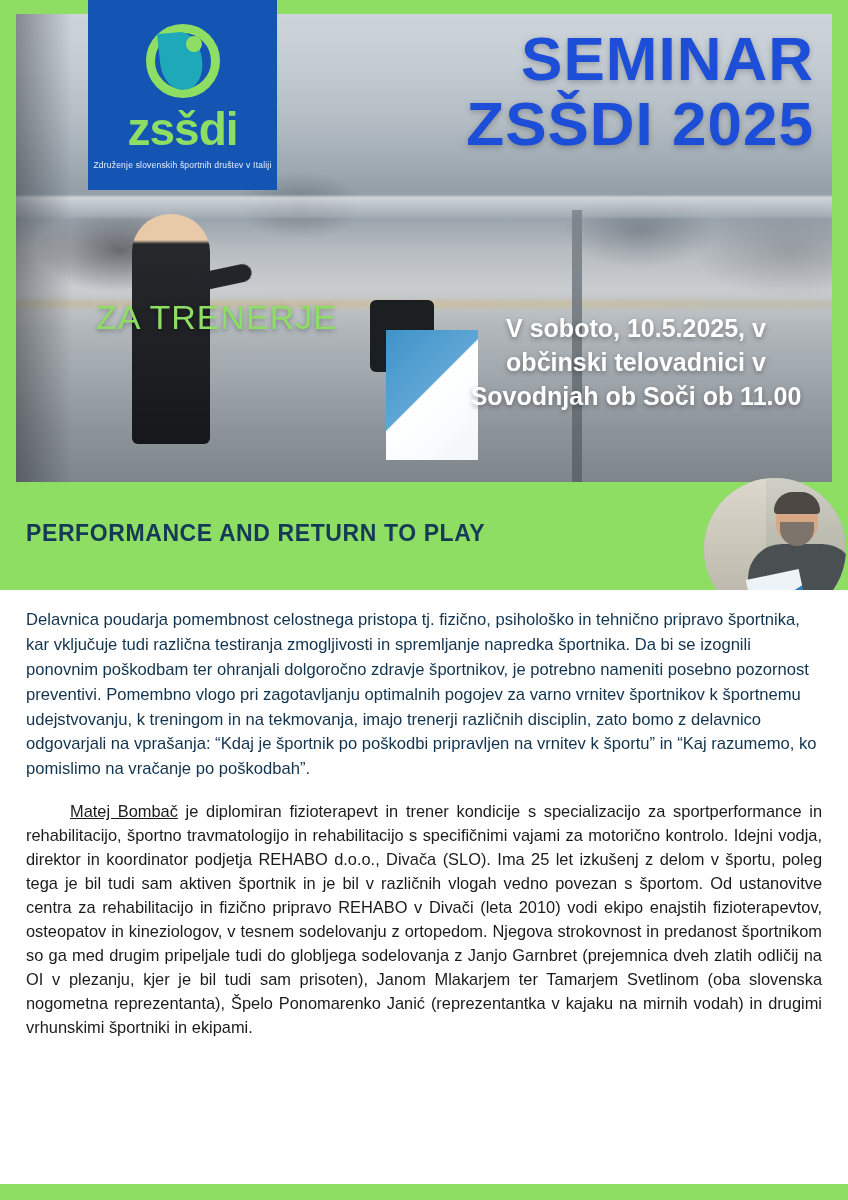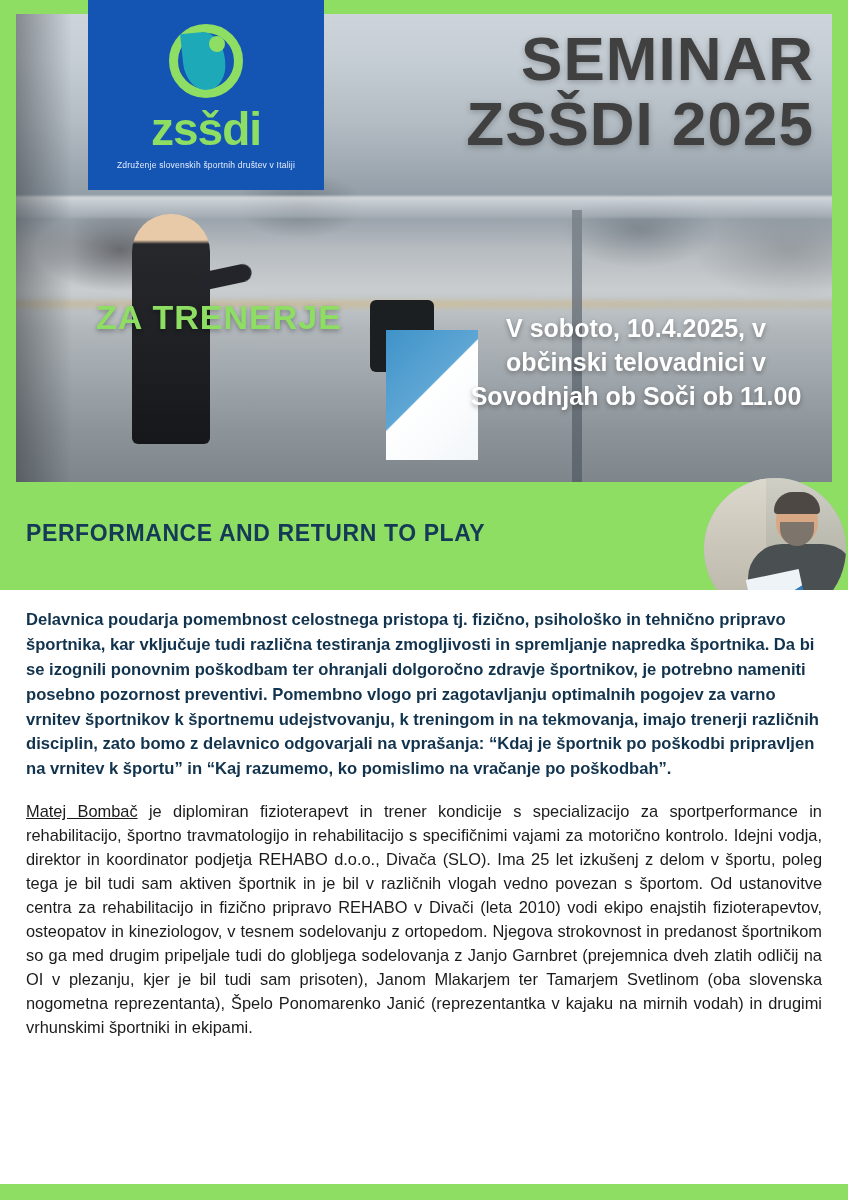--- a/index.html
+++ b/index.html
@@ -113,21 +113,21 @@
   .hero-frame-left {
     position: absolute; left: 0; top: 0; width: 16px; height: 482px; background: #8ede63;
   }
   .hero-frame-right {
     position: absolute; right: 0; top: 0; width: 16px; height: 482px; background: #8ede63;
   }
 
   .logo-box {
     position: absolute;
     left: 88px; top: 0;
-    width: 236px; height: 190px;
+    width: 189px; height: 190px;
     background: #1455b4;
     display: flex;
     flex-direction: column;
     align-items: center;
     justify-content: flex-start;
     padding-top: 24px;
     box-sizing: border-box;
   }
   .logo-mark {
     width: 74px; height: 74px;
@@ -167,35 +167,35 @@
     color: #e6eefc;
     font-size: 8.5px;
     letter-spacing: 0.2px;
     text-align: right;
   }
 
   .seminar-title {
     position: absolute;
     right: 34px; top: 26px;
     text-align: right;
-    color: #404040;
+    color: #1d4ed8;
     font-size: 62px;
     font-weight: bold;
     line-height: 1.05;
     letter-spacing: 1px;
     text-shadow: 0 2px 6px rgba(0,0,0,0.25);
   }
   .seminar-title .line2 { display: block; margin-left: 24px; }
 
   .za-trenerje {
     position: absolute;
     left: 96px; top: 298px;
     color: #8ede63;
     font-size: 34px;
-    font-weight: bold;
+    font-weight: normal;
     letter-spacing: 1px;
     text-shadow: 0 2px 5px rgba(0,0,0,0.35);
   }
 
   .event-info {
     position: absolute;
     right: 32px; top: 312px;
     width: 360px;
     text-align: center;
     color: #ffffff;
@@ -278,34 +278,35 @@
   .content {
     position: relative;
     width: 848px;
     background: #ffffff;
     padding: 18px 26px 0 26px;
     box-sizing: border-box;
   }
   .para-bold {
     color: #12334d;
     font-size: 16.6px;
-    font-weight: bold;
+    font-weight: normal;
     line-height: 1.5;
     margin: 0 0 18px 0;
     text-align: left;
   }
   .para-body {
     color: #1b1b1b;
     font-size: 16.4px;
     line-height: 1.46;
     margin: 0;
     text-align: justify;
   }
   .para-body .name {
     text-decoration: underline;
+    margin-left: 44px;
   }
 
   .footer-green {
     position: absolute;
     left: 0; bottom: 0;
     width: 848px; height: 16px;
     background: #8ede63;
   }
 </style>
 </head>
@@ -338,21 +339,21 @@
       <div class="logo-sub">Združenje slovenskih športnih društev v Italiji</div>
     </div>
 
     <div class="seminar-title">
       <span>SEMINAR</span>
       <span class="line2">ZSŠDI 2025</span>
     </div>
 
     <div class="za-trenerje">ZA TRENERJE</div>
 
-    <div class="event-info">V soboto, 10.4.2025, v občinski telovadnici v Sovodnjah ob Soči ob 11.00</div>
+    <div class="event-info">V soboto, 10.5.2025, v občinski telovadnici v Sovodnjah ob Soči ob 11.00</div>
   </div>
 
   <div class="green-band">
     <div class="band-title">PERFORMANCE AND RETURN TO PLAY</div>
     <div class="portrait">
       <div class="portrait-bg"></div>
       <div class="portrait-wall"></div>
       <div class="portrait-body"></div>
       <div class="portrait-paper"></div>
       <div class="portrait-head"></div>

